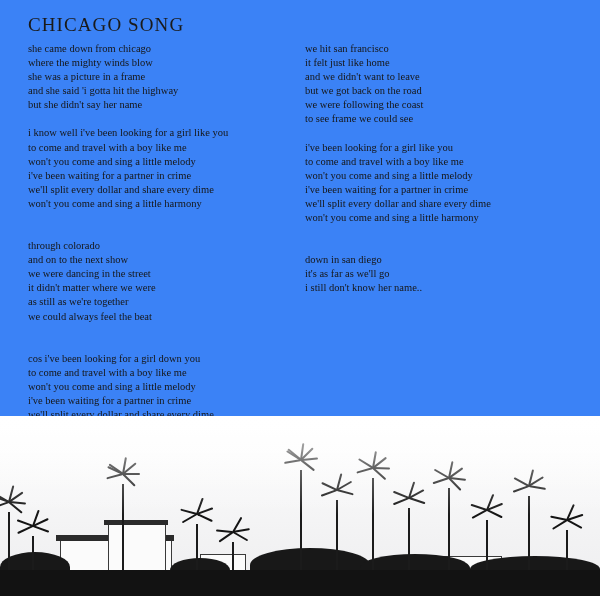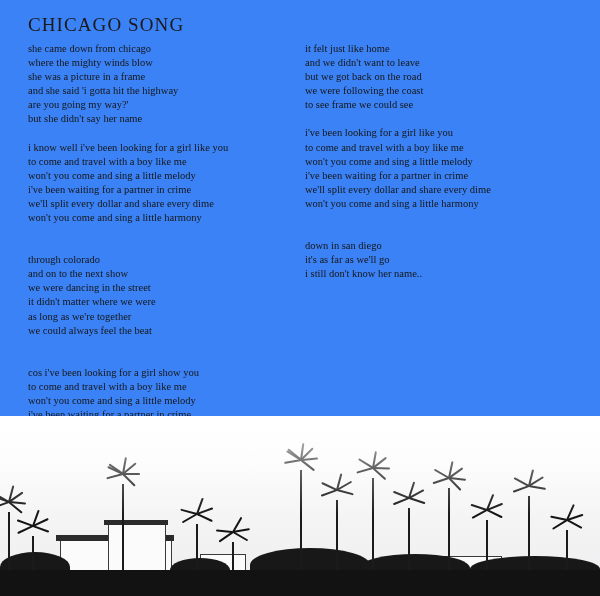--- a/index.html
+++ b/index.html
@@ -132,53 +132,53 @@
 <div id="page">
 
   <div id="title">CHICAGO SONG</div>
 
   <div class="column" id="col-left">
     <div class="stanza">
       <div class="line">she came down from chicago</div>
       <div class="line">where the mighty winds blow</div>
       <div class="line">she was a picture in a frame</div>
       <div class="line">and she said 'i gotta hit the highway</div>
-      <div class="line">are you going my way?'</div>
       <div class="line">but she didn't say her name</div>
     </div>
     <div class="stanza">
       <div class="line">i know well i've been looking for a girl like you</div>
       <div class="line">to come and travel with a boy like me</div>
       <div class="line">won't you come and sing a little melody</div>
       <div class="line">i've been waiting for a partner in crime</div>
       <div class="line">we'll split every dollar and share every dime</div>
       <div class="line">won't you come and sing a little harmony</div>
     </div>
     <div class="spacer-stanza"></div>
     <div class="stanza">
       <div class="line">through colorado</div>
       <div class="line">and on to the next show</div>
       <div class="line">we were dancing in the street</div>
       <div class="line">it didn't matter where we were</div>
-      <div class="line">as long as we're together</div>
+      <div class="line">as still as we're together</div>
       <div class="line">we could always feel the beat</div>
     </div>
     <div class="spacer-stanza"></div>
     <div class="stanza">
-      <div class="line">cos i've been looking for a girl show you</div>
+      <div class="line">cos i've been looking for a girl down you</div>
       <div class="line">to come and travel with a boy like me</div>
       <div class="line">won't you come and sing a little melody</div>
       <div class="line">i've been waiting for a partner in crime</div>
       <div class="line">we'll split every dollar and share every dime</div>
       <div class="line">won't you come and sing a little harmony</div>
     </div>
   </div>
 
   <div class="column" id="col-right">
     <div class="stanza">
+      <div class="line">we hit san francisco</div>
       <div class="line">it felt just like home</div>
       <div class="line">and we didn't want to leave</div>
       <div class="line">but we got back on the road</div>
       <div class="line">we were following the coast</div>
       <div class="line">to see frame we could see</div>
     </div>
     <div class="stanza">
       <div class="line">i've been looking for a girl like you</div>
       <div class="line">to come and travel with a boy like me</div>
       <div class="line">won't you come and sing a little melody</div>

